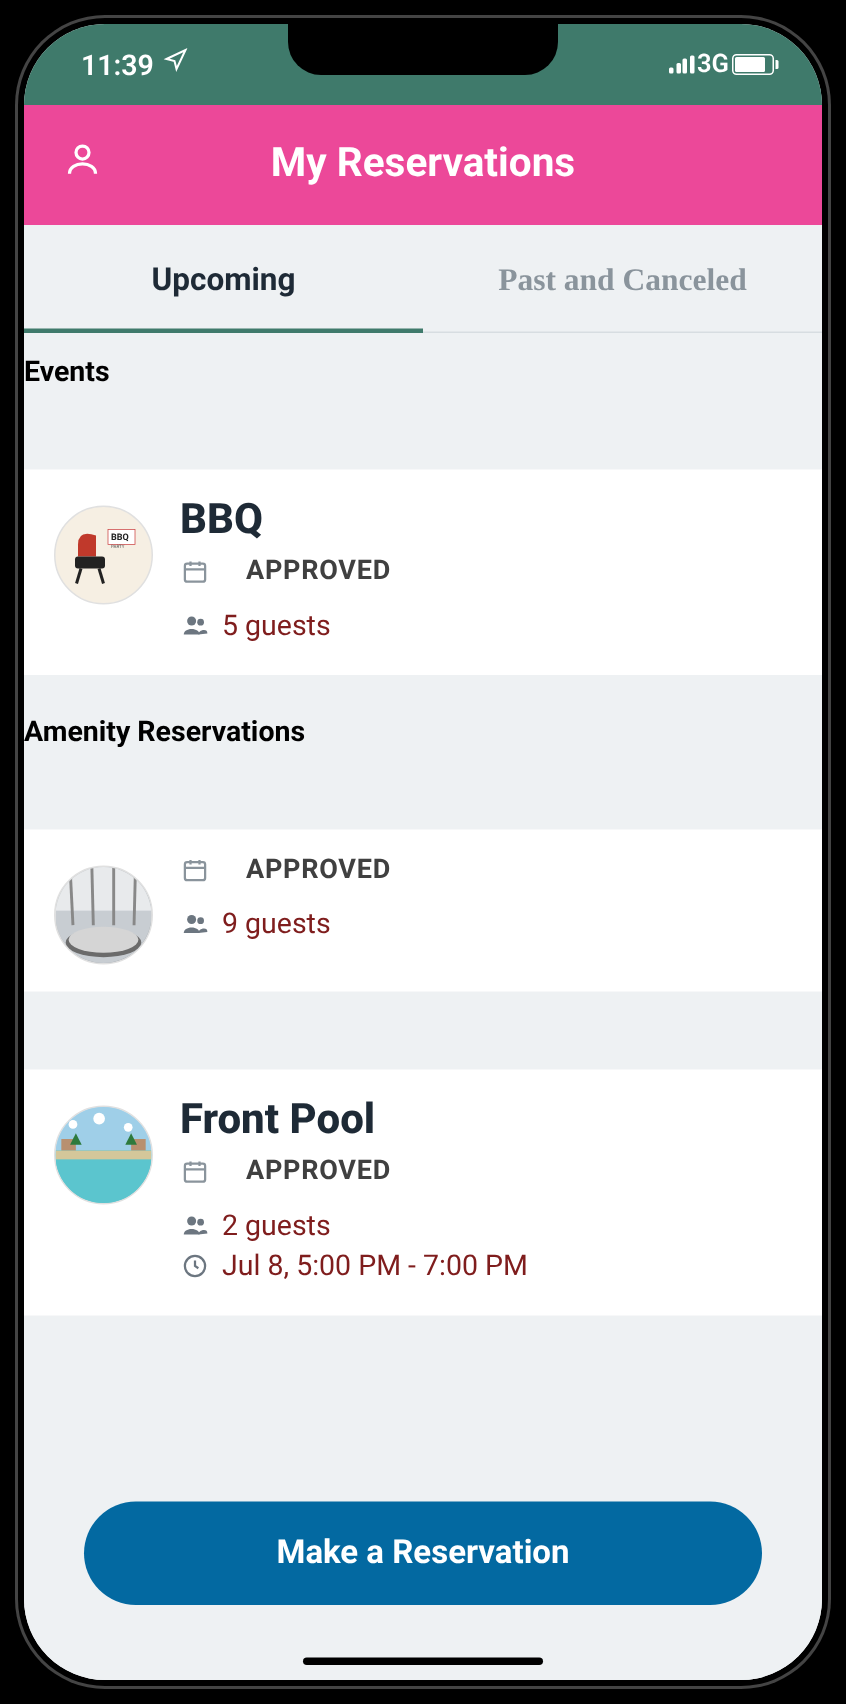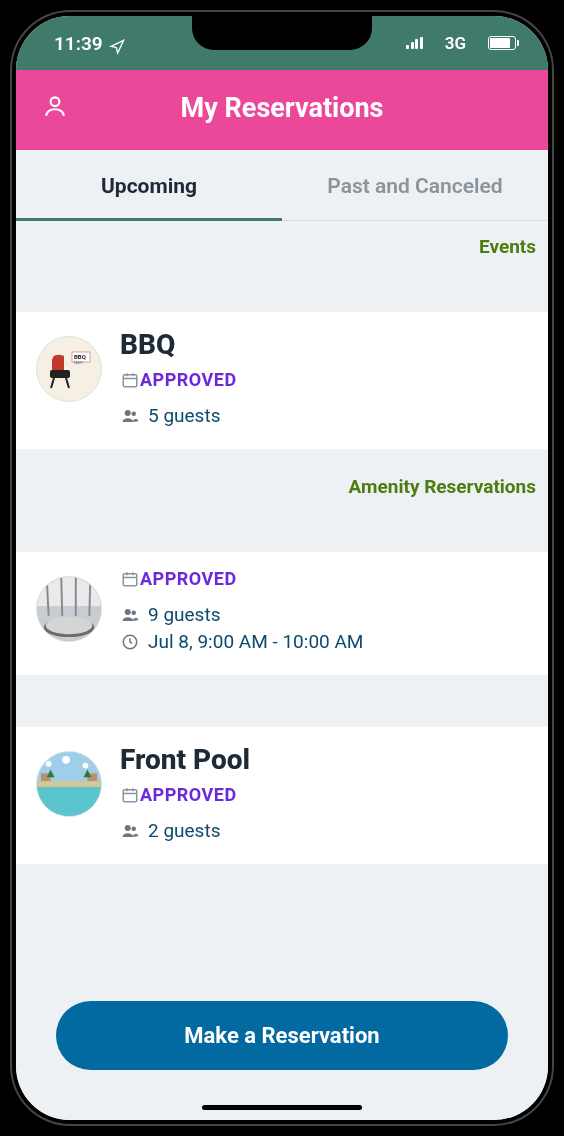--- a/index.html
+++ b/index.html
@@ -37,22 +37,22 @@
   }
   .status-bar {
     height: 54px;
     background: #3f7a6b;
     display: flex;
     justify-content: space-between;
     align-items: center;
     padding: 0 32px 0 38px;
     color: #fff;
   }
-  .status-time { font-size: 19px; font-weight: 600; display: flex; align-items: flex-end; gap: 6px; }
-  .status-right { display: flex; align-items: center; gap: 20px; font-size: 17px; font-weight: 600; }
+  .status-time { font-size: 19px; font-weight: 600; display: flex; align-items: flex-start; gap: 6px; }
+  .status-right { display: flex; align-items: center; gap: 0; font-size: 17px; font-weight: 600; }
   .signal-bars { display: flex; align-items: flex-end; gap: 1.5px; height: 12px; margin-right: 2px;}
   .signal-bars span { width: 3px; background: #fff; border-radius: 1px;}
   .signal-bars span:nth-child(1){height:4px;}
   .signal-bars span:nth-child(2){height:7px;}
   .signal-bars span:nth-child(3){height:10px;}
   .signal-bars span:nth-child(4){height:12px;}
   .battery { width: 28px; height: 14px; border: 1.5px solid #fff; border-radius: 3px; position: relative; margin-left: 2px;}
   .battery::after { content: ""; position: absolute; right: -4px; top: 3px; width: 2px; height: 6px; background: #fff; border-radius: 0 1px 1px 0;}
   .battery-fill { position: absolute; left: 1px; top: 1px; bottom: 1px; width: 20px; background: #fff; border-radius: 1px;}
 
@@ -80,35 +80,35 @@
   .tab {
     flex: 1;
     text-align: center;
     padding: 24px 0 22px;
     font-size: 21px;
     font-weight: 700;
     color: #1e2a36;
     position: relative;
     cursor: pointer;
   }
-  .tab.inactive { color: #8a949c; font-weight: 600;}
+  .tab.inactive { color: #8a949c; font-weight: 600; font-family: Liberation Serif, serif;}
   .tab.active::after {
     content: "";
     position: absolute;
     left: 0; right: 0; bottom: -1px;
     height: 3px;
     background: #3f7a6b;
   }
 
   .section-header {
-    text-align: right;
-    color: #4d7c0f;
+    text-align: left;
+    color: #000000;
     font-size: 19px;
     font-weight: 700;
-    padding: 14px 12px;
+    padding: 14px 0;
     background: #eef1f3;
   }
 
   .card {
     background: #fff;
     display: flex;
     padding: 16px 20px 18px;
     gap: 18px;
     margin-bottom: 12px;
     margin-top: 40px;
@@ -127,30 +127,30 @@
   .thumb-biz { background: linear-gradient(135deg,#d8d8d8,#9aa2a8);}
   .thumb-pool { background: linear-gradient(to bottom,#a9d6ef 45%,#63c7d0 45%);}
   .card-body { flex: 1; }
   .card-title {
     font-size: 28px;
     font-weight: 800;
     color: #1e2a36;
     margin-bottom: 8px;
   }
   .status-line {
-    display: flex; align-items: center; gap: 0;
-    color: #6d28d9;
+    display: flex; align-items: center; gap: 24px;
+    color: #404040;
     font-weight: 700;
     font-size: 18px;
     letter-spacing: 0.5px;
     margin-bottom: 14px;
   }
   .meta-line {
     display: flex; align-items: center; gap: 8px;
-    color: #0c4a6e;
+    color: #7f1d1d;
     font-size: 19px;
     margin-bottom: 4px;
   }
   .ic { width: 20px; flex-shrink: 0; display: inline-flex; justify-content: center;}
 
   .bottom-area {
     margin-top: auto;
     padding: 60px 40px 50px;
     background: #eef1f3;
   }
@@ -288,29 +288,20 @@
         <div class="meta-line">
           <span class="ic">
             <svg width="20" height="18" viewBox="0 0 24 24" fill="#6c7680">
                 <circle cx="9" cy="8" r="4"></circle>
                 <circle cx="17" cy="9" r="3"></circle>
                 <path d="M2 20c0-3 3-5 7-5s7 2 7 5"></path>
                 <path d="M15 20c0-2 2-4 5-4 2 0 3 1 3 3"></path>
               </svg>
           </span>
           <span>9 guests</span>
-        </div>
-        <div class="meta-line">
-          <span class="ic">
-            <svg width="18" height="18" viewBox="0 0 24 24" fill="none" stroke="#6c7680" stroke-width="2">
-                <circle cx="12" cy="12" r="9"></circle>
-                <path d="M12 7v5l3 2"></path>
-              </svg>
-          </span>
-          <span>Jul 8, 9:00 AM - 10:00 AM</span>
         </div>
       </div>
     </div>
 
     <div class="card">
       <div class="thumb thumb-pool">
         <svg width="66" height="66" viewBox="0 0 66 66">
           <rect width="66" height="30" fill="#9fcfe8"></rect>
           <circle cx="12" cy="12" r="3" fill="#fff"></circle>
           <circle cx="30" cy="8" r="4" fill="#fff"></circle>
@@ -340,20 +331,29 @@
           <span class="ic">
             <svg width="20" height="18" viewBox="0 0 24 24" fill="#6c7680">
                 <circle cx="9" cy="8" r="4"></circle>
                 <circle cx="17" cy="9" r="3"></circle>
                 <path d="M2 20c0-3 3-5 7-5s7 2 7 5"></path>
                 <path d="M15 20c0-2 2-4 5-4 2 0 3 1 3 3"></path>
               </svg>
           </span>
           <span>2 guests</span>
         </div>
+        <div class="meta-line">
+          <span class="ic">
+            <svg width="18" height="18" viewBox="0 0 24 24" fill="none" stroke="#6c7680" stroke-width="2">
+                <circle cx="12" cy="12" r="9"></circle>
+                <path d="M12 7v5l3 2"></path>
+              </svg>
+          </span>
+          <span>Jul 8, 5:00 PM - 7:00 PM</span>
+        </div>
       </div>
     </div>
 
     <div class="bottom-area">
       <div class="primary-btn">Make a Reservation</div>
     </div>
 
     <div class="home-indicator"></div>
   </div>
 </div>

